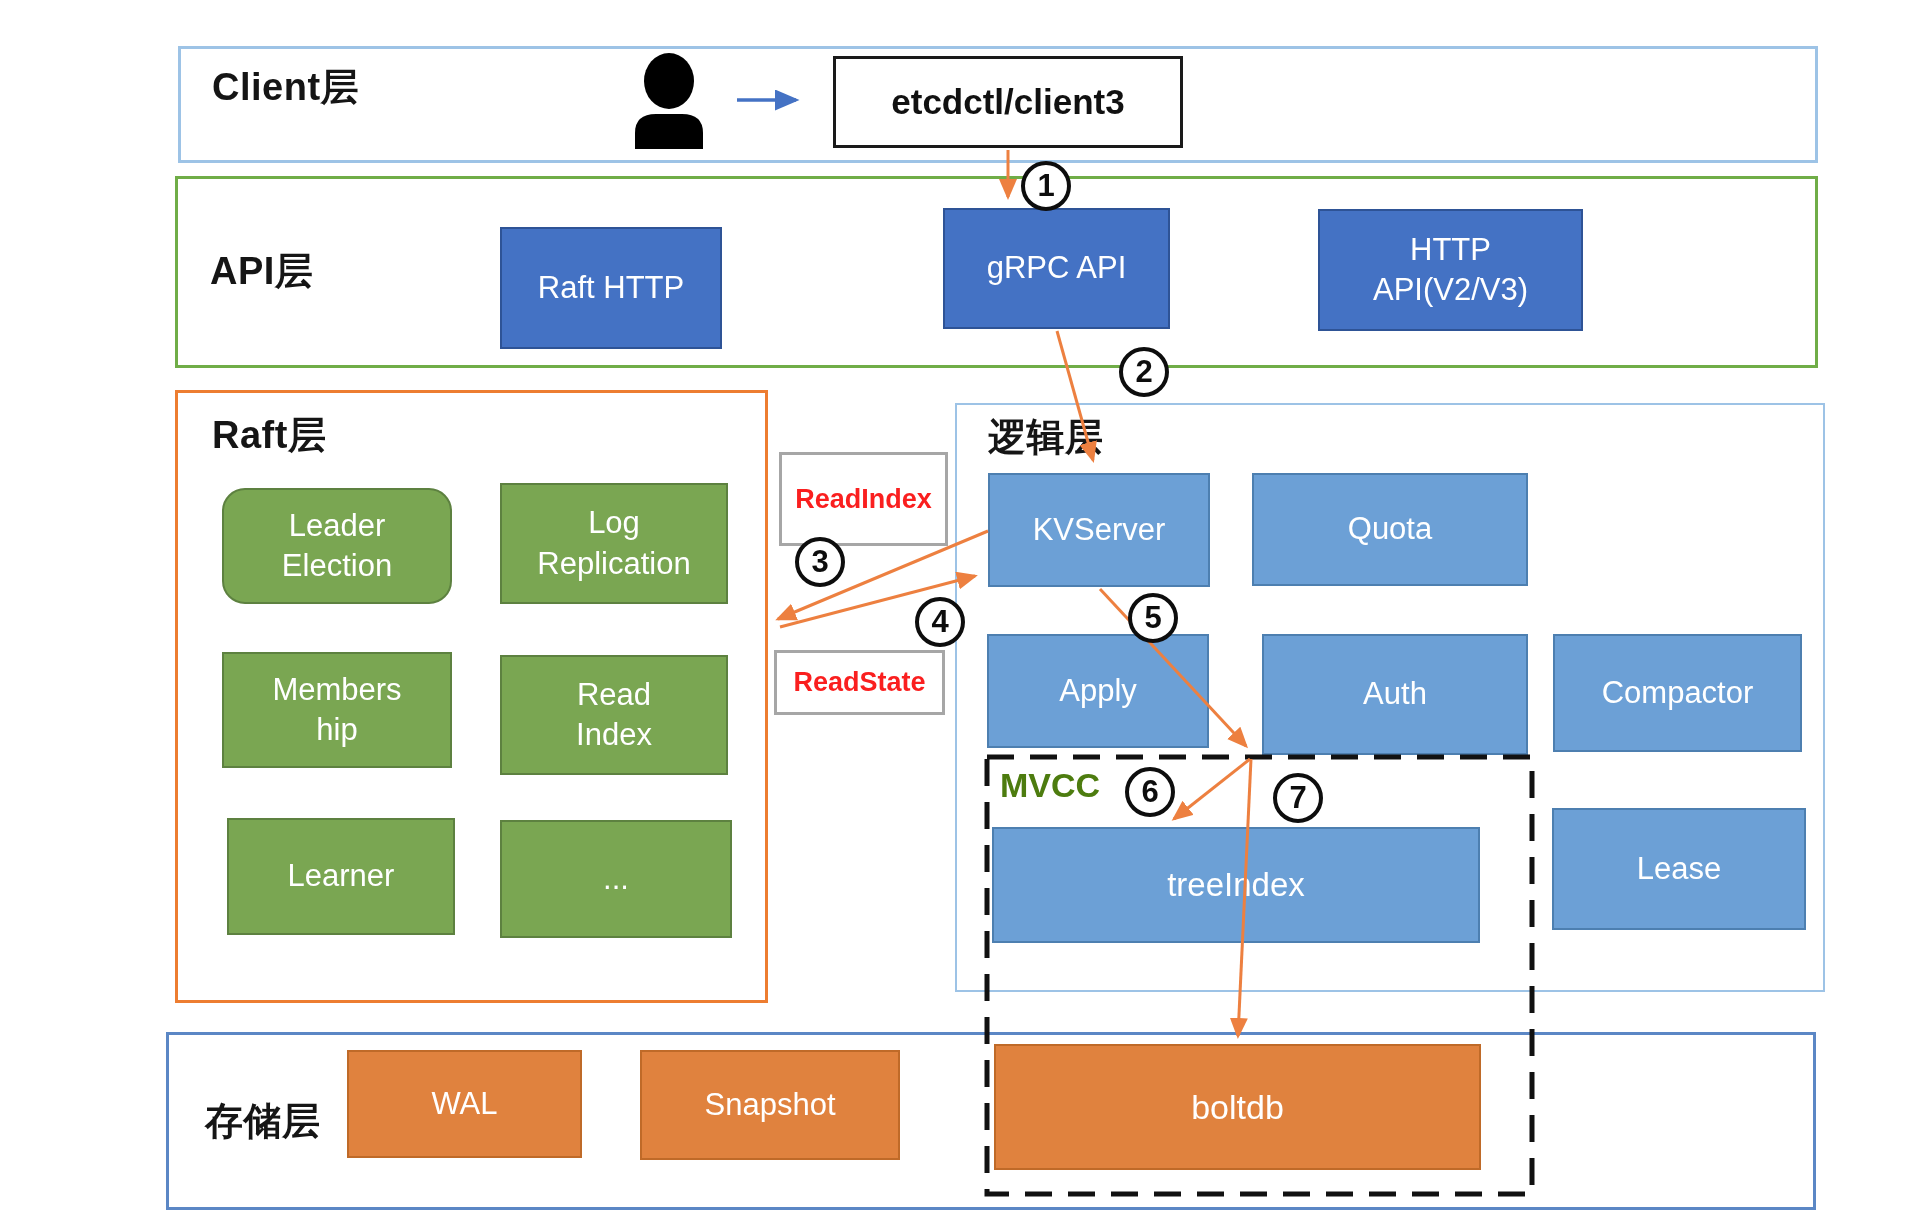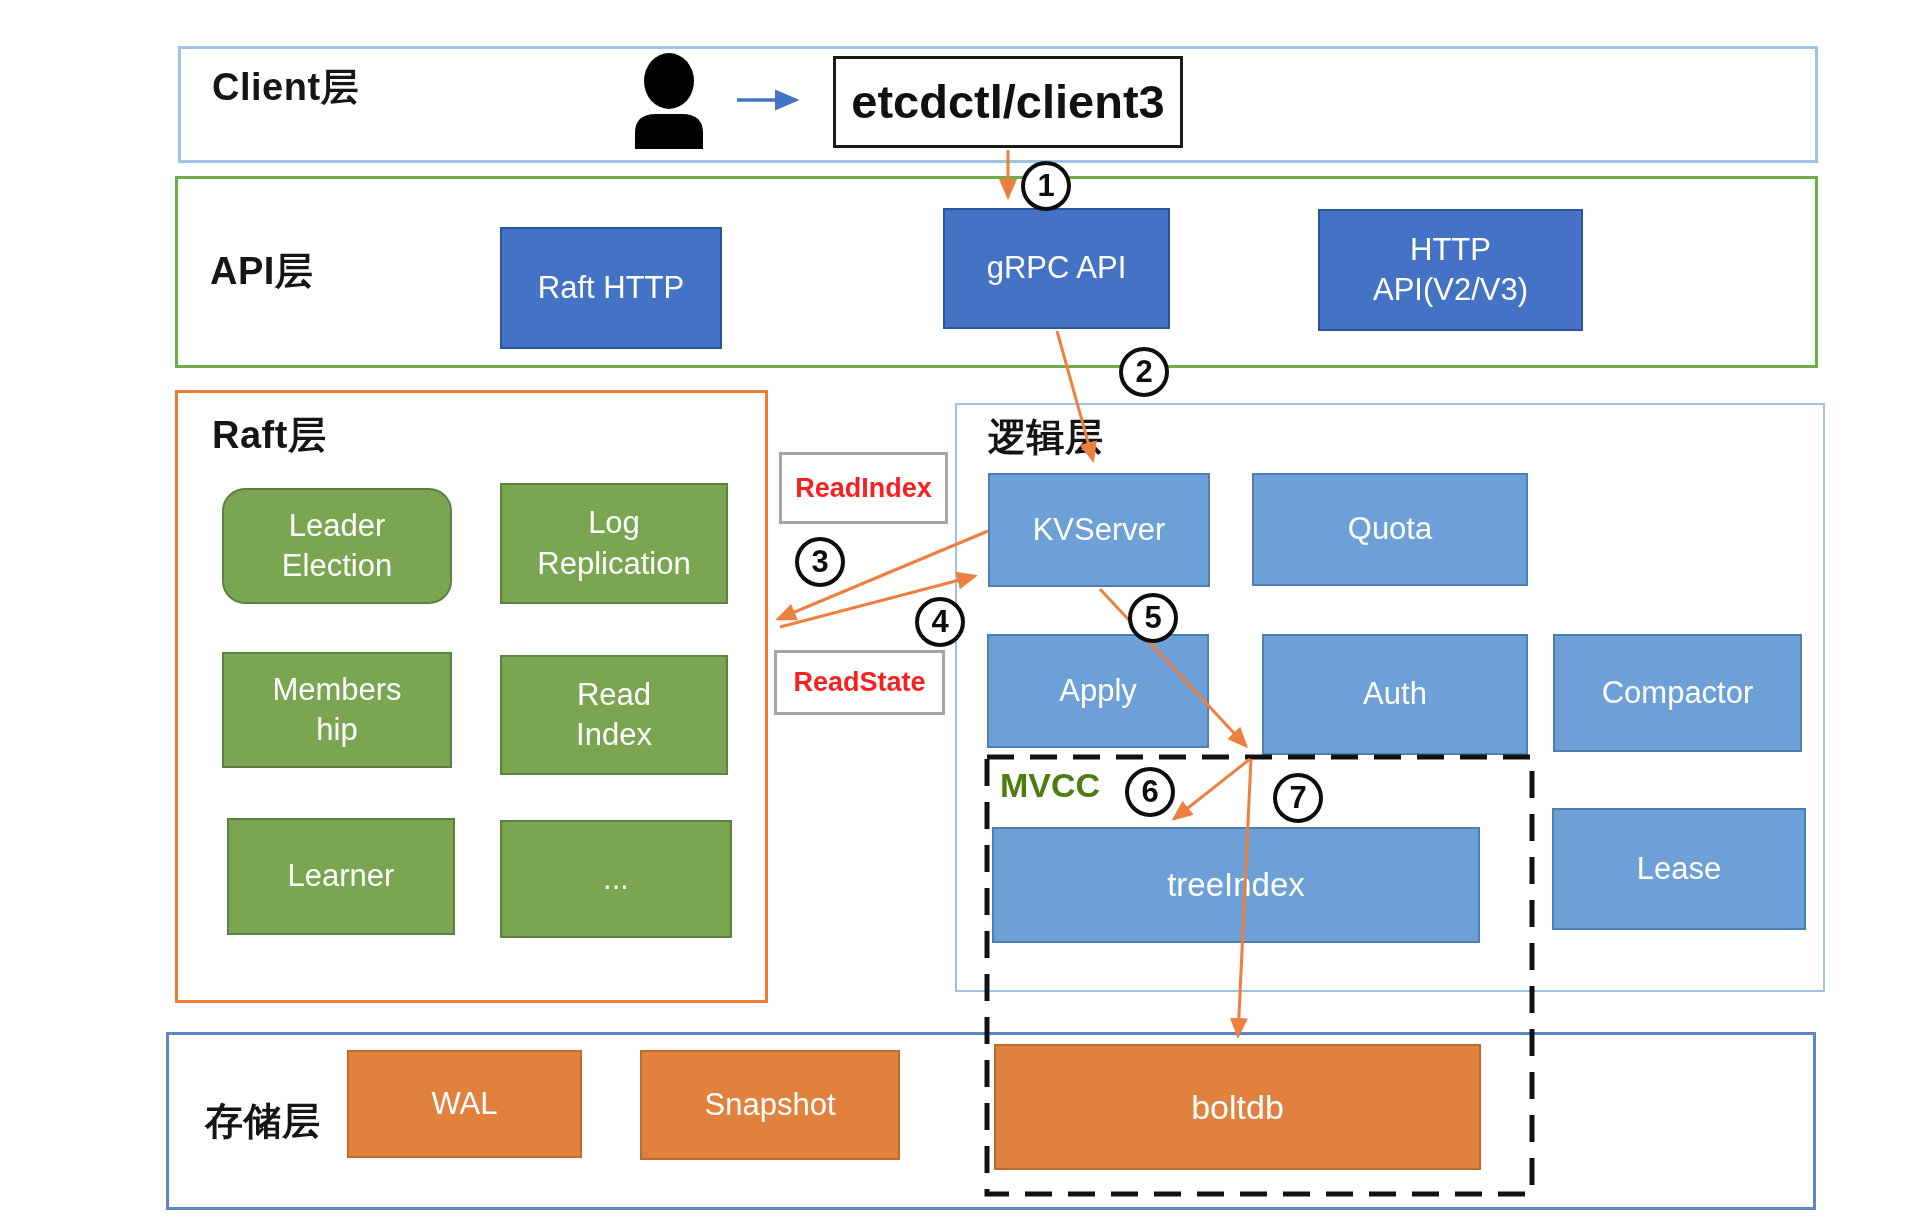--- a/index.html
+++ b/index.html
@@ -22,21 +22,21 @@
   .lbl-storage { left:205px; top:1096px;}
 
   .box { position:absolute; box-sizing:border-box; display:flex; flex-direction:column;
          align-items:center; justify-content:center; text-align:center;
          color:#fff; font-size:31px; line-height:1.3; z-index:5; }
   .dark   { background:#4472C4; border:2px solid #2e5396; }
   .green  { background:#7AA652; border:2px solid #5d8140; }
   .light  { background:#6CA0D6; border:2px solid #4d7fb0; }
   .orange { background:#E0823E; border:2px solid #BF6A28; }
 
-  .b-etcdctl  { left:833px; top:56px;  width:350px; height:92px; background:#fff; border:3px solid #1a1a1a; color:#111; font-size:47px; font-weight:600; }
+  .b-etcdctl  { left:833px; top:56px;  width:350px; height:92px; background:#fff; border:3px solid #1a1a1a; color:#111; font-size:35px; font-weight:600; }
   .b-rafthttp { left:500px; top:212px; width:222px; height:122px;margin-top:15px; }
   .b-grpc     { left:943px; top:208px; width:227px; height:121px; }
   .b-httpapi  { left:1318px;top:209px; width:265px; height:122px; }
 
   .b-leader   { left:222px; top:488px; width:230px; height:116px;border-radius:23px; }
   .b-logrep   { left:500px; top:483px; width:228px; height:121px; }
   .b-member   { left:222px; top:652px; width:230px; height:116px; }
   .b-readidx  { left:500px; top:655px; width:228px; height:120px; }
   .b-learner  { left:227px; top:818px; width:228px; height:117px; }
   .b-more     { left:500px; top:820px; width:232px; height:118px; }
@@ -50,21 +50,21 @@
   .b-treeidx  { left:992px; top:827px; width:488px; height:116px; font-size:33px; }
   .b-lease    { left:1552px;top:808px; width:254px; height:122px; }
 
   .b-wal      { left:347px; top:1050px; width:235px; height:108px; }
   .b-snapshot { left:640px; top:1050px; width:260px; height:110px; }
   .b-boltdb   { left:994px; top:1044px; width:487px; height:126px; font-size:34px; }
 
   .note { position:absolute; box-sizing:border-box; background:#fff; border:3px solid #A6A6A6;
           display:flex; align-items:center; justify-content:center;
           color:#FA1F1F; font-weight:bold; font-size:27px; z-index:6; }
-  .n-readindex { left:779px; top:452px; width:169px; height:72px; }
+  .n-readindex { left:779px; top:452px; width:169px; height:94px; }
   .n-readstate { left:774px; top:650px; width:171px; height:65px; }
 
   .mvcc-label { position:absolute; left:1000px; top:766px; color:#4d7c0f; font-size:34px; font-weight:bold; z-index:12; }
 
   .arrow-svg { position:absolute; left:0; top:0; z-index:50; pointer-events:none; }
 
   .step { position:absolute; width:50px; height:50px; border:4px solid #0d0d0d; border-radius:50%;
           background:#fff; box-sizing:border-box; display:flex; align-items:center; justify-content:center;
           font-size:31px; font-weight:600; color:#0d0d0d; z-index:60; }
   .s1 { left:1021px; top:161px; }

